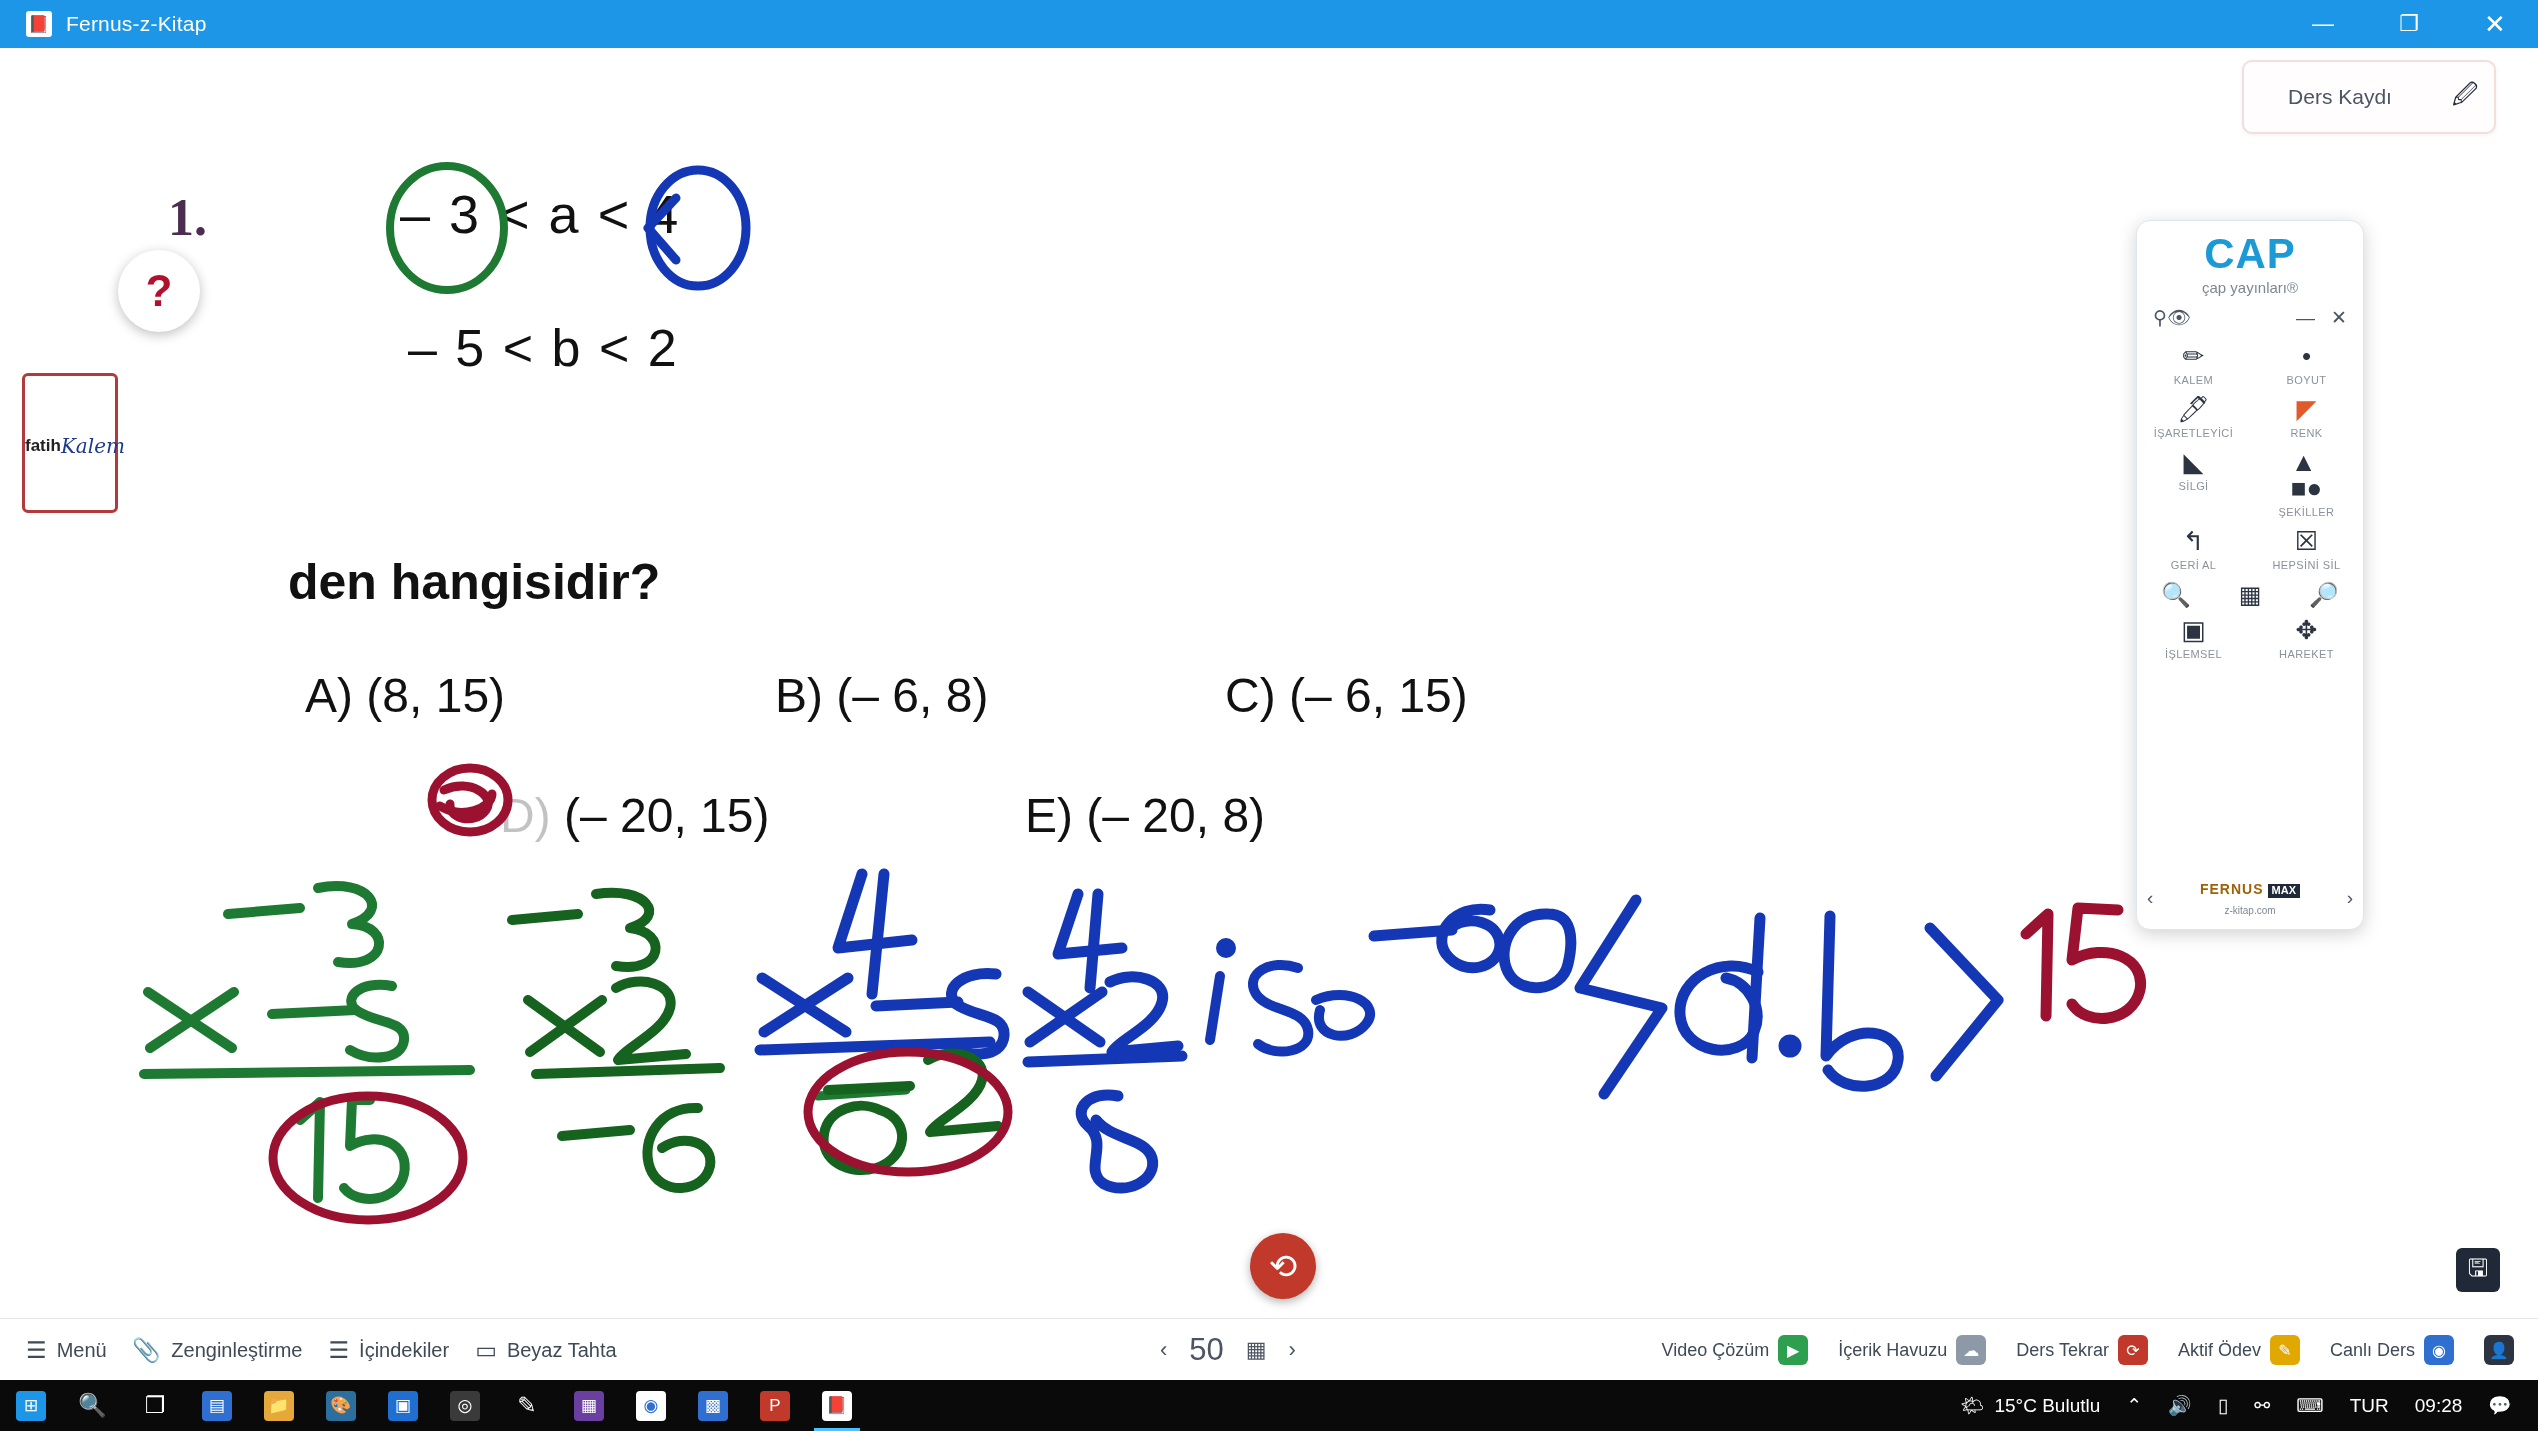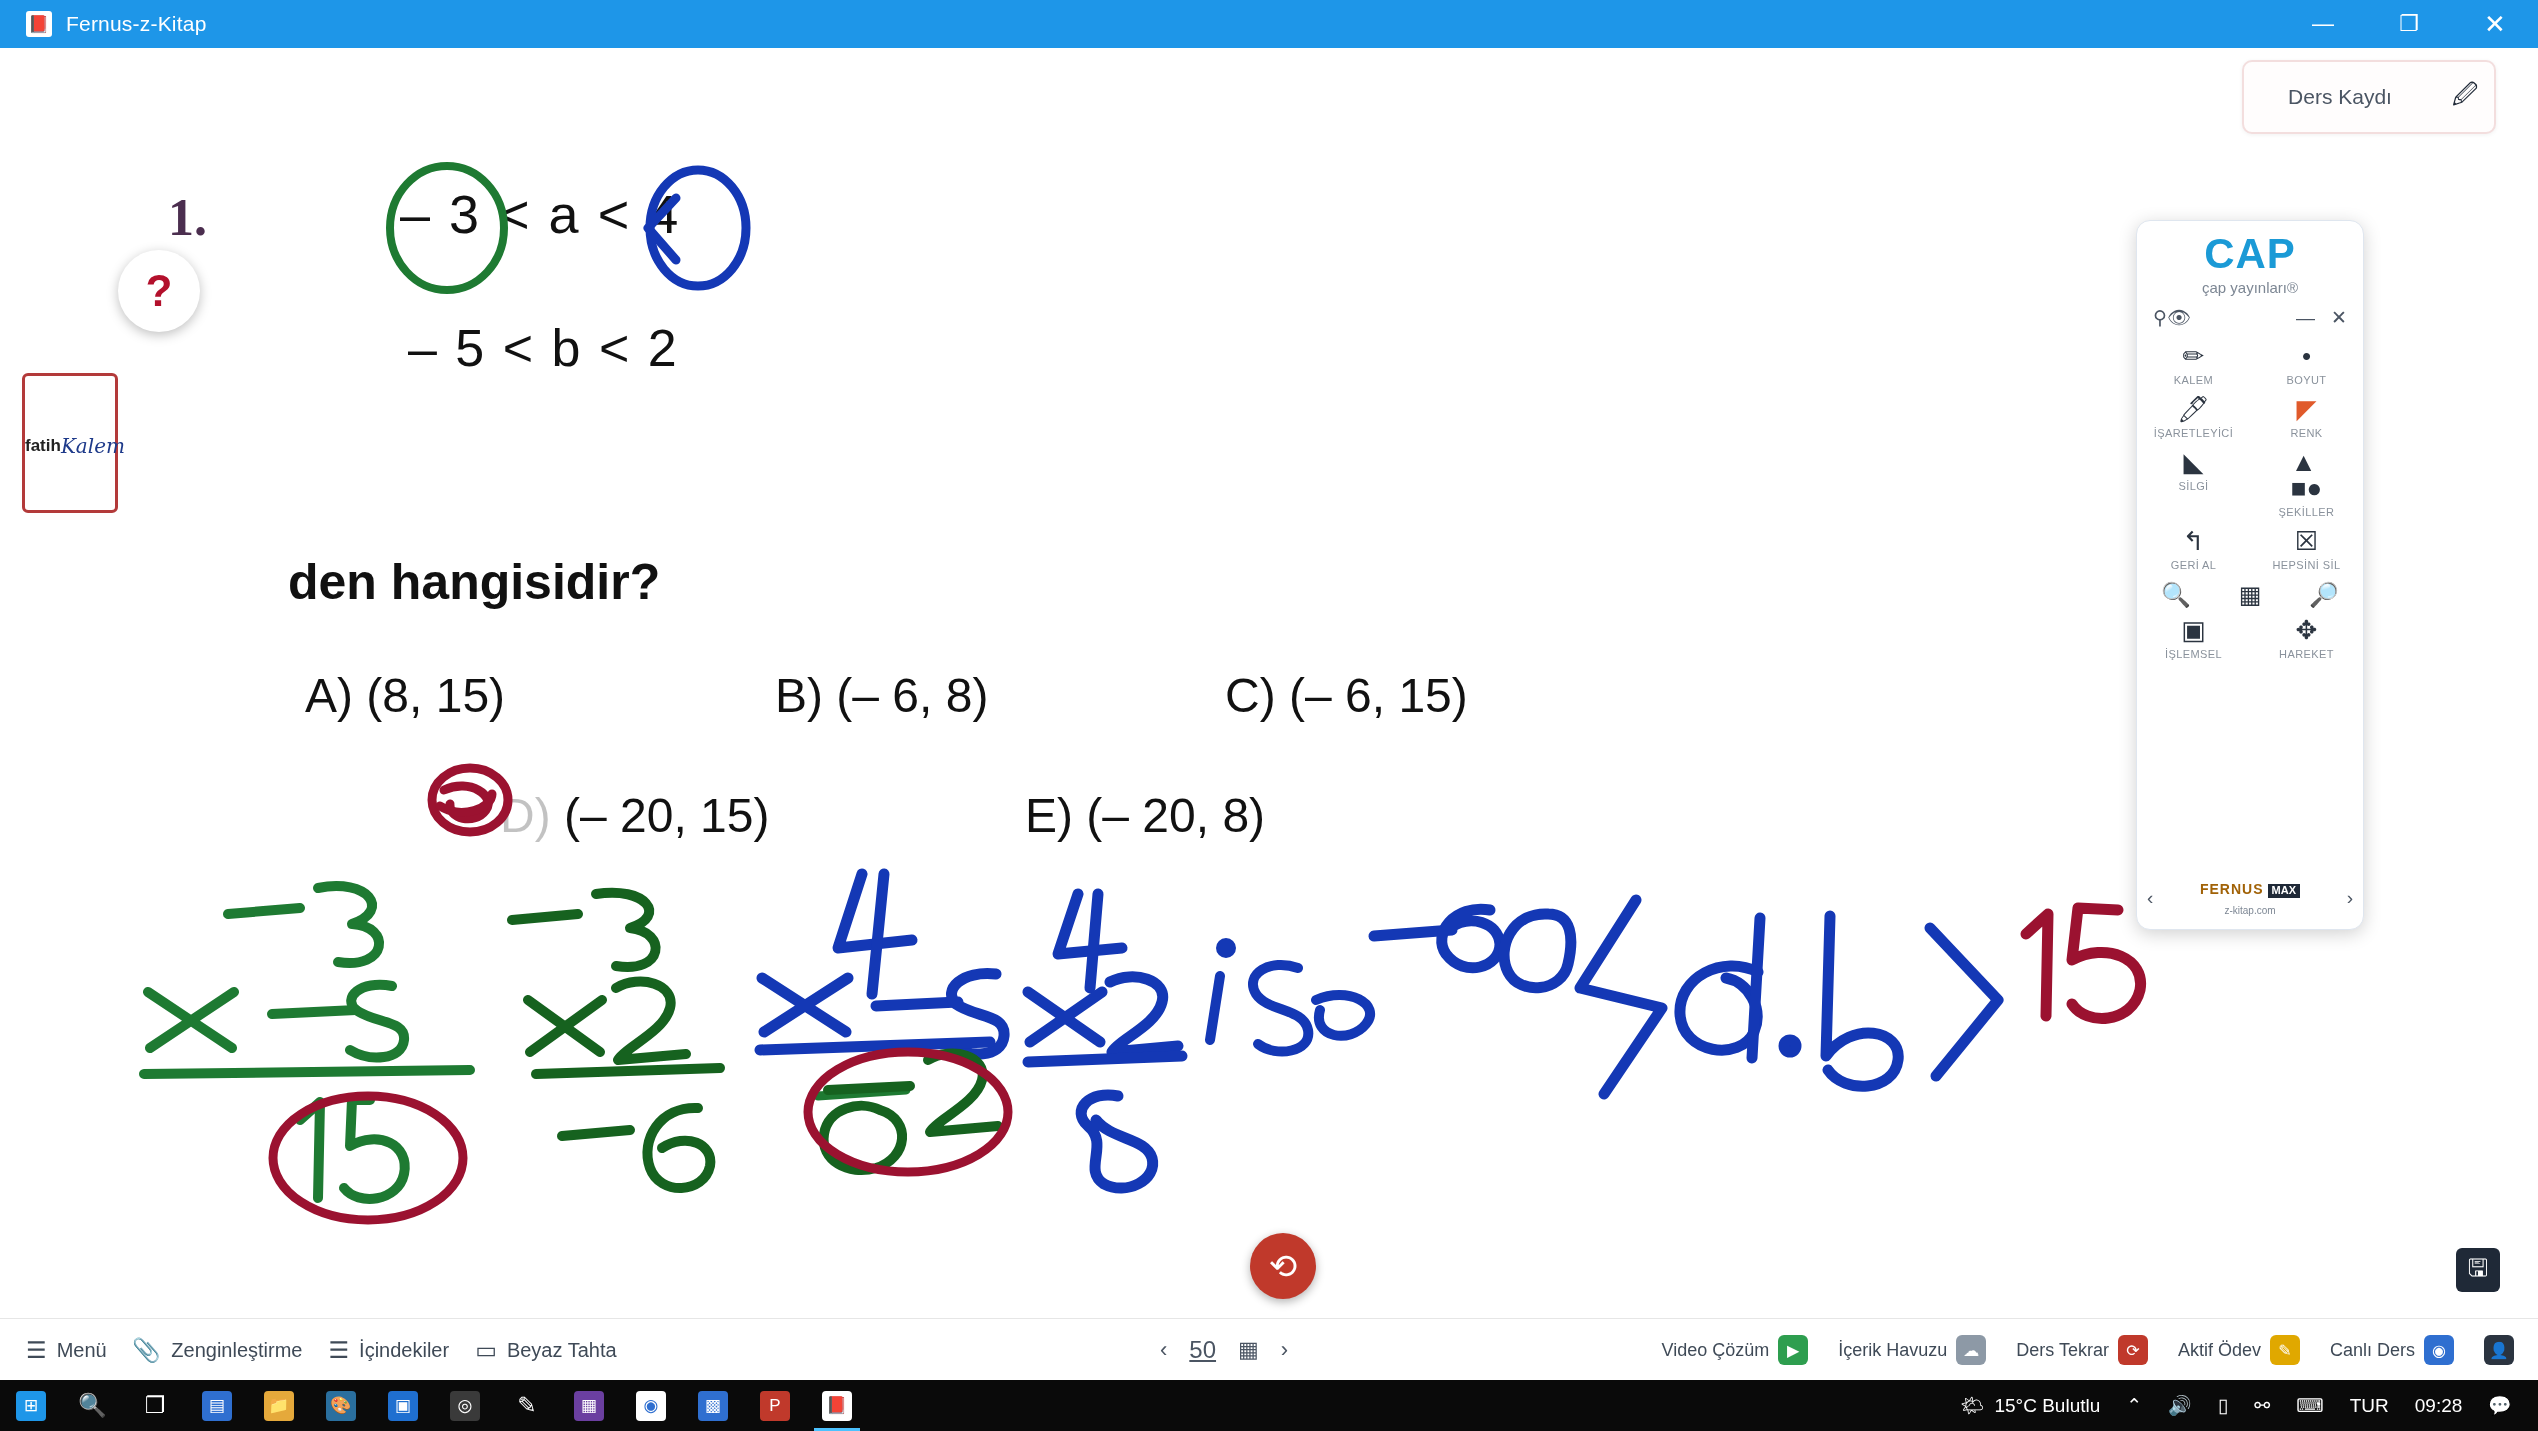--- a/index.html
+++ b/index.html
@@ -316,21 +316,21 @@
   .tb-item .gl { font-size: 23px; }
   .pager {
     position: absolute;
     left: 1160px;
     display: flex;
     align-items: center;
     gap: 22px;
     font-size: 22px;
     color: #4b5563;
   }
-  .pager .pagenum { font-size: 24px; text-decoration: underline; }
+  .pager .pagenum { font-size: 31px; }
   .right-items {
     position: absolute;
     right: 24px;
     display: flex;
     align-items: center;
   }
   .ritem {
     display: flex;
     align-items: center;
     gap: 9px;

